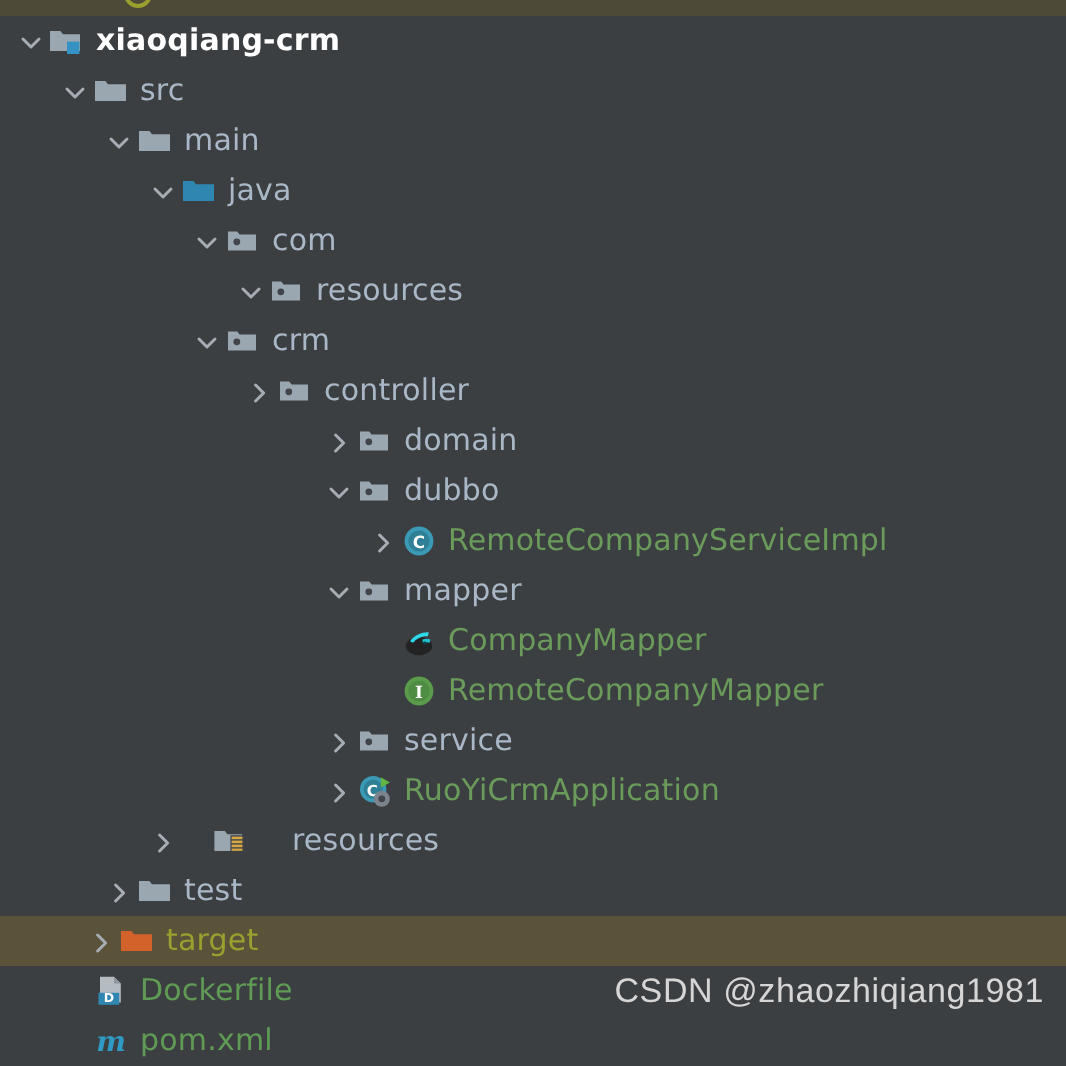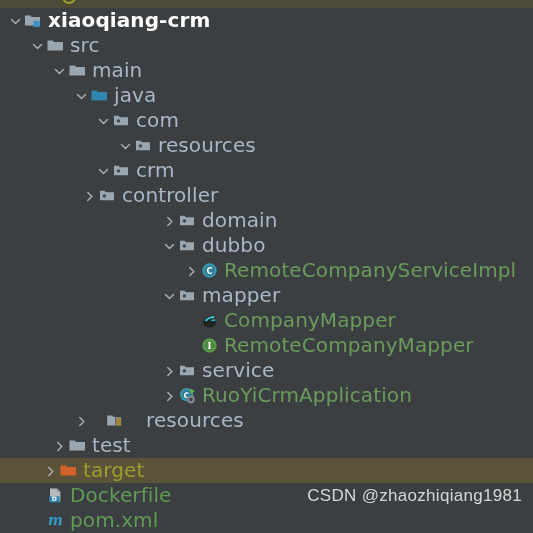--- a/index.html
+++ b/index.html
@@ -60,21 +60,21 @@
   .twisty svg { position: absolute; left: 3px; top: 7px; }
   .ic {
     width: 19px;
     height: 19px;
     flex: 0 0 19px;
     position: relative;
     margin-right: 5px;
   }
   .ic svg { display: block; }
   .lbl {
-    font-size: 20px;
+    font-size: 15px;
     line-height: 19px;
     color: #a9b7c6;
     letter-spacing: 0.1px;
   }
   .lbl.root { color: #ffffff; font-weight: bold; }
   .lbl.green { color: #6a9b5b; }
   .lbl.olive { color: #9aa02e; }
   .lbl.dockergreen { color: #5f9b55; }
   .watermark {
     position: absolute;
@@ -184,21 +184,21 @@
           </svg>
         </span>
         <span class="ic">
           <svg width="19" height="19" viewBox="0 0 19 19">
             <path d="M2 4.8h4.6l1.2 1.5H16v7.9H2z" fill="#9aa7b0"></path>
             <circle cx="6.4" cy="9.9" r="1.7" fill="#41454a"></circle>
           </svg>
         </span>
         <span class="lbl ">crm</span>
       </div>
-      <div class="row" style="padding-left: 80px;">
+      <div class="row" style="padding-left: 120px;">
         <span class="twisty">
           <svg width="13" height="13" viewBox="0 0 13 13">
             <path d="M4.8 2.5L8.8 6.5L4.8 10.5" stroke="#a6adb4" stroke-width="1.5" fill="none" stroke-linecap="round" stroke-linejoin="round"></path>
           </svg>
         </span>
         <span class="ic">
           <svg width="19" height="19" viewBox="0 0 19 19">
             <path d="M2 4.8h4.6l1.2 1.5H16v7.9H2z" fill="#9aa7b0"></path>
             <circle cx="6.4" cy="9.9" r="1.7" fill="#41454a"></circle>
           </svg>

